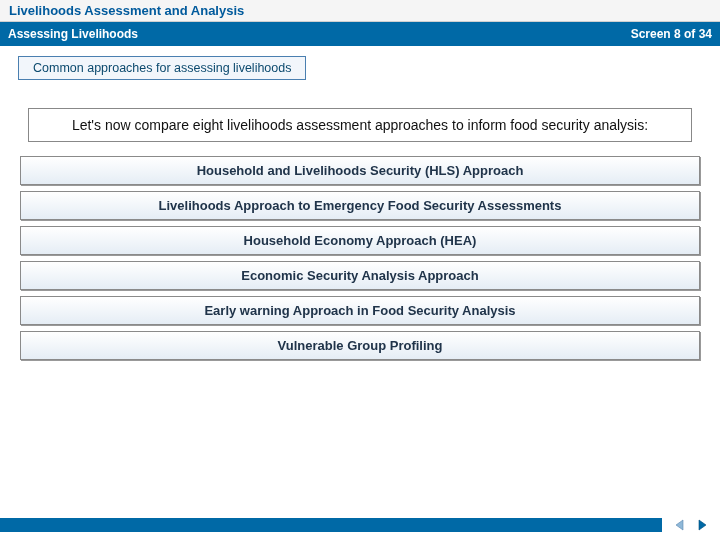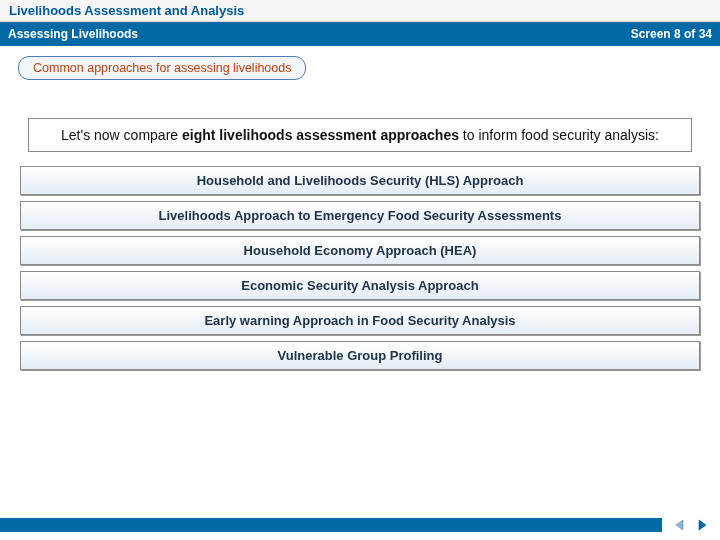--- a/index.html
+++ b/index.html
@@ -26,38 +26,38 @@
     color: #ffffff;
     display: flex;
     justify-content: space-between;
     align-items: center;
     padding: 8px 8px;
     font-size: 12px;
     font-weight: bold;
   }
   .section-chip {
     display: inline-block;
-    margin: 10px 0 16px 18px;
+    margin: 10px 0 6px 18px;
     padding: 4px 14px;
     background: #f2f6fb;
     border: 1px solid #4a7fb0;
-    color: #c2410c;
+    color: #0c4a6e;
     font-size: 12.5px;
-    border-radius: 11px;
+    border-radius: 0;
   }
   .intro-box {
     margin: 22px 28px 14px 28px;
     border: 1px solid #888;
     padding: 8px 16px;
     text-align: center;
     font-size: 14px;
     color: #111;
     background: #ffffff;
   }
-  .intro-box b { font-weight: bold; }
+  .intro-box b { font-weight: normal; }
   .list-wrap {
     margin: 0 20px;
   }
   .approach {
     background: linear-gradient(#ffffff, #e5edf5);
     border: 1px solid #8a8a8a;
     box-shadow: 1px 1px 0 #999;
     text-align: center;
     font-weight: bold;
     color: #20344a;

